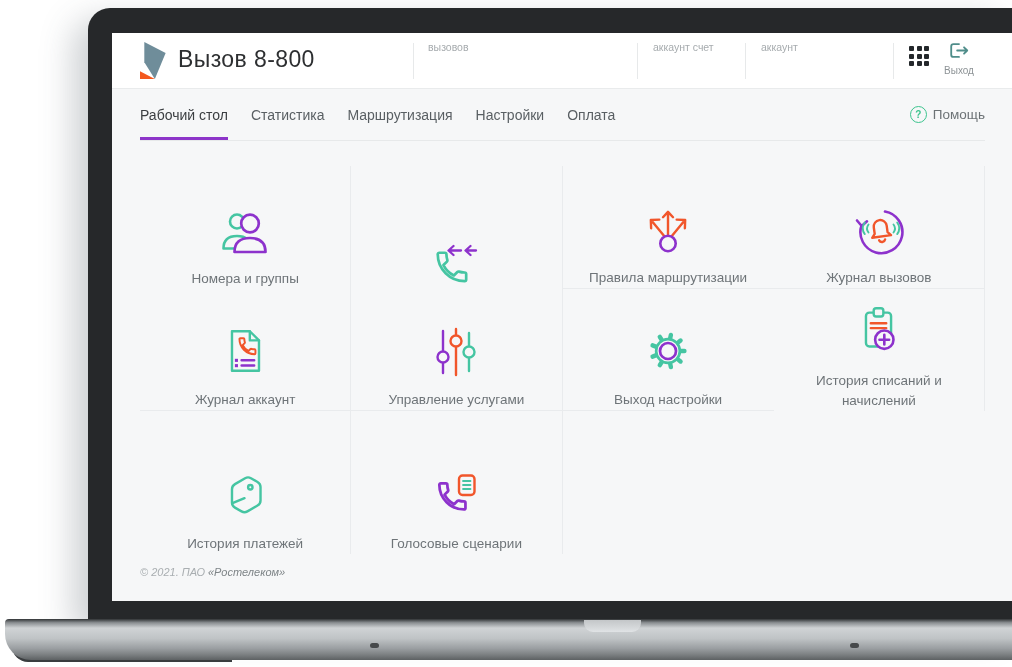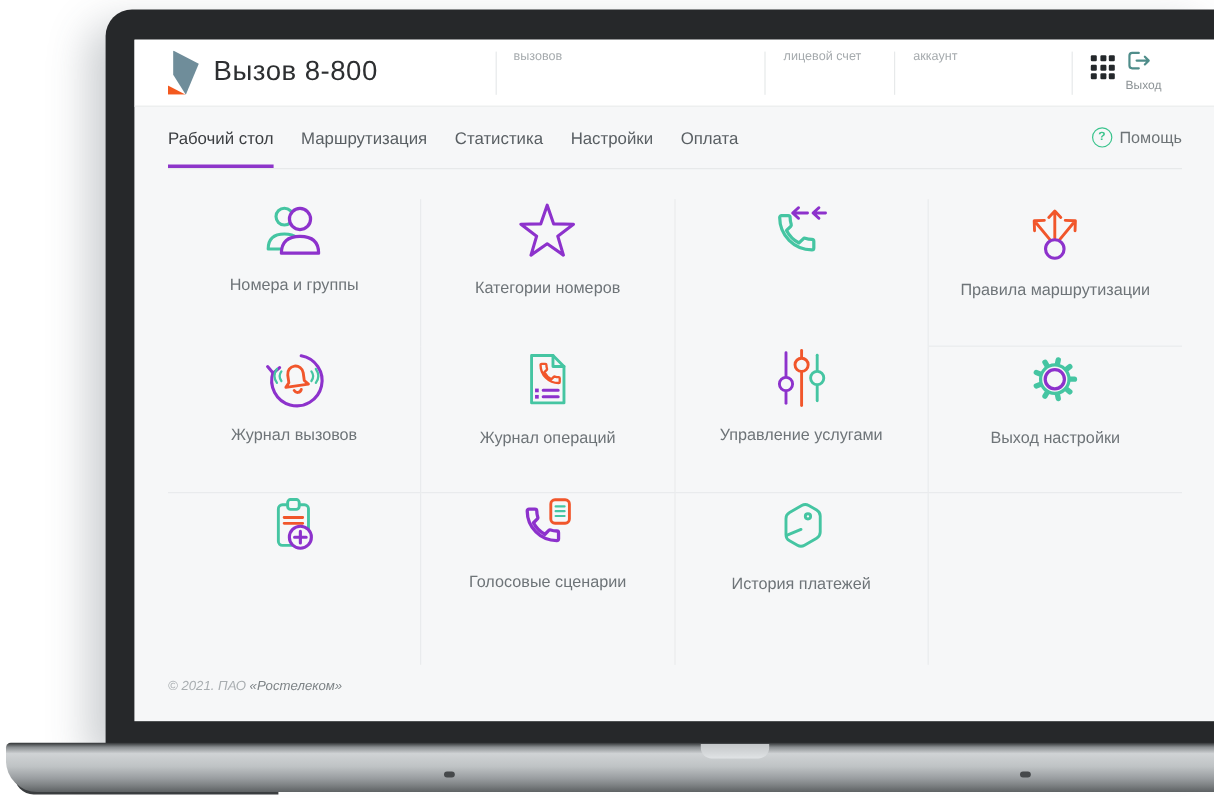--- a/index.html
+++ b/index.html
@@ -42,40 +42,40 @@
   .logo-flame{position:absolute;left:0;bottom:0;width:55%;height:30%;background:#f3591f;
     clip-path:polygon(0 30%,100% 100%,0 100%);}
   .app-title{position:absolute;left:66px;top:13px;font-size:23px;color:#2d2f31;letter-spacing:.4px;}
   .hsep{position:absolute;top:10px;height:36px;width:1px;background:#e7e9ea;}
   .hsep1{left:301px}.hsep2{left:525px}.hsep3{left:633px}.hsep4{left:781px}
   .hlabel{position:absolute;top:8px;font-size:10.5px;color:#a6abae;}
   .hl1{left:316px}.hl2{left:541px}.hl3{left:649px}
   .apps-btn{position:absolute;left:797px;top:13px;width:22px;height:22px;display:grid;
     grid-template-columns:repeat(3,5px);grid-template-rows:repeat(3,5px);gap:2.5px;cursor:pointer;}
   .apps-btn i{background:#24282b;border-radius:1px;}
-  .logout{position:absolute;left:826px;top:9px;width:42px;text-align:left;cursor:pointer;}
+  .logout{position:absolute;left:826px;top:9px;width:42px;text-align:center;cursor:pointer;}
   .logout-label{display:block;margin-top:2px;font-size:10px;color:#8d9396;}
 
   
   .tabs-row{
     margin:0 27px 0 28px;height:51px;display:flex;align-items:stretch;gap:23px;
     border-bottom:1px solid #e7e9ea;
   }
   .tab{display:flex;align-items:center;font-size:14px;color:#595f63;cursor:pointer;white-space:nowrap;}
   .tab--active{color:#3b3e41;box-shadow:inset 0 -3px 0 #8d35c9;}
   .help-link{margin-left:auto;display:flex;align-items:center;gap:6px;font-size:13.5px;color:#6d7376;cursor:pointer;}
   .help-q{width:15px;height:15px;border:1.5px solid #3cc48e;border-radius:50%;
     display:flex;align-items:center;justify-content:center;font-size:10px;color:#3cc48e;font-weight:bold;}
 
   
   .grid{
     margin:25px 27px 0 28px;display:grid;
     grid-template-columns:repeat(4,1fr);grid-template-rows:123px 122px 143px;
   }
-  .cell{display:flex;flex-direction:column;align-items:center;justify-content:flex-start;cursor:pointer;}
+  .cell{display:flex;flex-direction:column;align-items:center;justify-content:flex-end;cursor:pointer;}
   .cell.br{border-right:1px solid #e9ebed;}
   .cell.bb{border-bottom:1px solid #e9ebed;}
   .tile-label{margin-top:12px;font-size:13.5px;color:#6e7478;text-align:center;line-height:1.5;max-width:168px;}
   .cell svg{display:block;}
 
   
   .footer{margin:12px 27px 0 28px;font-size:11px;color:#a9aeb1;font-style:italic;}
   .footer .company{color:#7e8487;margin-left:3px;}
 </style>
 </head>
@@ -93,21 +93,21 @@
   <div class="app-header">
     <div class="logo">
       <div class="logo-main"></div>
       <div class="logo-flame"></div>
     </div>
     <div class="app-title">Вызов 8-800</div>
 
     <div class="hsep hsep1"></div>
     <div class="hlabel hl1">вызовов</div>
     <div class="hsep hsep2"></div>
-    <div class="hlabel hl2">лицевой счет</div>
+    <div class="hlabel hl2">аккаунт счет</div>
     <div class="hsep hsep3"></div>
     <div class="hlabel hl3">аккаунт</div>
     <div class="hsep hsep4"></div>
 
     <div class="apps-btn">
       <i></i>
         <i></i>
         <i></i>
         <i></i>
         <i></i>
@@ -123,22 +123,22 @@
           <path d="M12 2 H6 a2.5 2.5 0 0 0 -2.5 2.5 v9 a2.5 2.5 0 0 0 2.5 2.5 h6"></path>
           <path d="M10 9 h11 M17.5 5.5 L21 9 l-3.5 3.5"></path>
         </g>
       </svg>
       <span class="logout-label">Выход</span>
     </div>
   </div>
 
   <div class="tabs-row">
     <div class="tab tab--active">Рабочий стол</div>
+    <div class="tab">Статистика</div>
     <div class="tab">Маршрутизация</div>
-    <div class="tab">Статистика</div>
     <div class="tab">Настройки</div>
     <div class="tab">Оплата</div>
     <div class="help-link">
       <span class="help-q">?</span>
       <span>Помощь</span>
     </div>
   </div>
 
   <div class="grid">
 
@@ -147,26 +147,20 @@
         <g fill="none" stroke-linecap="round" stroke-linejoin="round">
           <circle cx="20" cy="14.5" r="7" stroke="#45c5a2" stroke-width="2.6"></circle>
           <path d="M6.5 41.5 q0 -12.5 13.5 -12.5 q13.5 0 13.5 12.5 z" stroke="#45c5a2" stroke-width="2.6"></path>
           <circle cx="33" cy="16.5" r="8.8" fill="#f6f7f8" stroke="#8d32cc" stroke-width="2.7"></circle>
           <path d="M17.5 45 q0 -14 15.5 -14 q15.5 0 15.5 14 z" fill="#f6f7f8" stroke="#8d32cc" stroke-width="2.7"></path>
         </g>
       </svg>
       <div class="tile-label">Номера и группы</div>
     </div>
 
-    <div class="cell br">
-      <svg width="56" height="52" viewBox="0 0 56 52">
-        <path d="M28 5 L33.4 20.6 L49.9 20.9 L36.8 30.8 L41.5 46.6 L28 37.2 L14.5 46.6 L19.2 30.8 L6.1 20.9 L22.6 20.6 Z" fill="none" stroke="#8d32cc" stroke-width="2.6" stroke-linejoin="round"></path>
-      </svg>
-      <div class="tile-label">Категории номеров</div>
-    </div>
 
     <div class="cell br">
       <svg width="56" height="50" viewBox="0 0 56 50">
         <g transform="translate(5,9) scale(1.58)">
           <path d="M6.62 10.79c1.44 2.83 3.76 5.14 6.59 6.59l2.2-2.2c.27-.27.67-.36 1.02-.24 1.12.37 2.33.57 3.57.57.55 0 1 .45 1 1V20c0 .55-.45 1-1 1-9.39 0-17-7.61-17-17 0-.55.45-1 1-1h3.5c.55 0 1 .45 1 1 0 1.25.2 2.45.57 3.57.11.35.03.74-.24 1.02l-2.21 2.2z" fill="none" stroke="#45c5a2" stroke-width="1.7" stroke-linejoin="round"></path>
         </g>
         <g fill="none" stroke="#8d32cc" stroke-width="2.3" stroke-linecap="round" stroke-linejoin="round">
           <path d="M33 11.5 H21 M25.5 7 L20.5 11.5 L25.5 16"></path>
           <path d="M48 11.5 H38.5 M42.5 7 L37.5 11.5 L42.5 16"></path>
         </g>
@@ -215,21 +209,21 @@
           <g transform="translate(19.5,12) scale(0.92)">
             <path d="M6.62 10.79c1.44 2.83 3.76 5.14 6.59 6.59l2.2-2.2c.27-.27.67-.36 1.02-.24 1.12.37 2.33.57 3.57.57.55 0 1 .45 1 1V20c0 .55-.45 1-1 1-9.39 0-17-7.61-17-17 0-.55.45-1 1-1h3.5c.55 0 1 .45 1 1 0 1.25.2 2.45.57 3.57.11.35.03.74-.24 1.02l-2.21 2.2z" fill="none" stroke="#f1562b" stroke-width="2.2" stroke-linejoin="round"></path>
           </g>
           <g stroke="#8d32cc" stroke-width="2.6">
             <path d="M24.5 37.6 h13 M24.5 43.1 h13"></path>
           </g>
           <rect x="17.5" y="36.1" width="3.2" height="3.2" fill="#8d32cc"></rect>
           <rect x="17.5" y="41.6" width="3.2" height="3.2" fill="#8d32cc"></rect>
         </g>
       </svg>
-      <div class="tile-label">Журнал операций</div>
+      <div class="tile-label">Журнал аккаунт</div>
     </div>
 
     <div class="cell br bb">
       <svg width="52" height="52" viewBox="0 0 52 52">
         <g fill="#f6f7f8" stroke-linecap="round">
           <path d="M13 5 V47" stroke="#8d32cc" stroke-width="2.4" fill="none"></path>
           <path d="M26 3 V49" stroke="#f1562b" stroke-width="2.4" fill="none"></path>
           <path d="M39 7 V45" stroke="#45c5a2" stroke-width="2.4" fill="none"></path>
           <circle cx="13" cy="31" r="5.5" stroke="#8d32cc" stroke-width="2.4"></circle>
           <circle cx="26" cy="15" r="5.5" stroke="#f1562b" stroke-width="2.4"></circle>
@@ -261,43 +255,44 @@
     <div class="cell br">
       <svg width="56" height="56" viewBox="0 0 56 58">
         <g fill="none" stroke-linecap="round" stroke-linejoin="round">
           <rect x="14.5" y="10" width="26" height="35" rx="3.5" stroke="#45c5a2" stroke-width="2.5"></rect>
           <rect x="22.5" y="5.5" width="10" height="8.5" rx="2.5" fill="#f6f7f8" stroke="#45c5a2" stroke-width="2.5"></rect>
           <path d="M19.5 21 h16 M19.5 26 h16" stroke="#f1562b" stroke-width="2.5"></path>
           <circle cx="33.5" cy="38" r="9.5" fill="#f6f7f8" stroke="#8d32cc" stroke-width="2.7"></circle>
           <path d="M33.5 33 v10 M28.5 38 h10" stroke="#8d32cc" stroke-width="2.7"></path>
         </g>
       </svg>
-    </div>
-
-    <div class="cell br">
-      <svg width="56" height="52" viewBox="0 0 56 52">
-        <g transform="translate(7,9) scale(1.45)">
-          <path d="M6.62 10.79c1.44 2.83 3.76 5.14 6.59 6.59l2.2-2.2c.27-.27.67-.36 1.02-.24 1.12.37 2.33.57 3.57.57.55 0 1 .45 1 1V20c0 .55-.45 1-1 1-9.39 0-17-7.61-17-17 0-.55.45-1 1-1h3.5c.55 0 1 .45 1 1 0 1.25.2 2.45.57 3.57.11.35.03.74-.24 1.02l-2.21 2.2z" fill="none" stroke="#8d32cc" stroke-width="1.9" stroke-linejoin="round"></path>
-        </g>
-        <rect x="31" y="5.5" width="15.5" height="19.5" rx="3.5" fill="#f6f7f8" stroke="#f1562b" stroke-width="2.4"></rect>
-        <path d="M35 11 h7.5 M35 15 h7.5 M35 19 h7.5" stroke="#45c5a2" stroke-width="1.8" stroke-linecap="round" fill="none"></path>
-      </svg>
-      <div class="tile-label">Голосовые сценарии</div>
+      <div class="tile-label">История списаний и начислений</div>
     </div>
 
     <div class="cell br">
       <svg width="56" height="54" viewBox="0 0 56 56">
         <g fill="none" stroke="#45c5a2" stroke-width="2.5" stroke-linecap="round" stroke-linejoin="round">
           <path d="M14.5 22 c0 -2.2 1.2 -4.2 3.1 -5.3 l10.5 -6.1 c1.9 -1.1 4.2 -1.1 6.1 0 l6.8 3.9 c1.9 1.1 3.1 3.1 3.1 5.3 v13.8 c0 2.2 -1.2 4.2 -3.1 5.3 l-10.5 6.1 c-1.9 1.1 -4.2 1.1 -6.1 0 l-6.8 -3.9 c-1.9 -1.1 -3.1 -3.1 -3.1 -5.3 z"></path>
           <circle cx="33.5" cy="20" r="2.3"></circle>
           <path d="M15 36.5 l12.5 -5.2"></path>
         </g>
       </svg>
       <div class="tile-label">История платежей</div>
     </div>
 
+    <div class="cell br">
+      <svg width="56" height="52" viewBox="0 0 56 52">
+        <g transform="translate(7,9) scale(1.45)">
+          <path d="M6.62 10.79c1.44 2.83 3.76 5.14 6.59 6.59l2.2-2.2c.27-.27.67-.36 1.02-.24 1.12.37 2.33.57 3.57.57.55 0 1 .45 1 1V20c0 .55-.45 1-1 1-9.39 0-17-7.61-17-17 0-.55.45-1 1-1h3.5c.55 0 1 .45 1 1 0 1.25.2 2.45.57 3.57.11.35.03.74-.24 1.02l-2.21 2.2z" fill="none" stroke="#8d32cc" stroke-width="1.9" stroke-linejoin="round"></path>
+        </g>
+        <rect x="31" y="5.5" width="15.5" height="19.5" rx="3.5" fill="#f6f7f8" stroke="#f1562b" stroke-width="2.4"></rect>
+        <path d="M35 11 h7.5 M35 15 h7.5 M35 19 h7.5" stroke="#45c5a2" stroke-width="1.8" stroke-linecap="round" fill="none"></path>
+      </svg>
+      <div class="tile-label">Голосовые сценарии</div>
+    </div>
+
     <div class="cell"></div>
   </div>
 
   <div class="footer">
     <span>© 2021. ПАО</span><span class="company">«Ростелеком»</span>
   </div>
 </div>
 
 </body></html>

